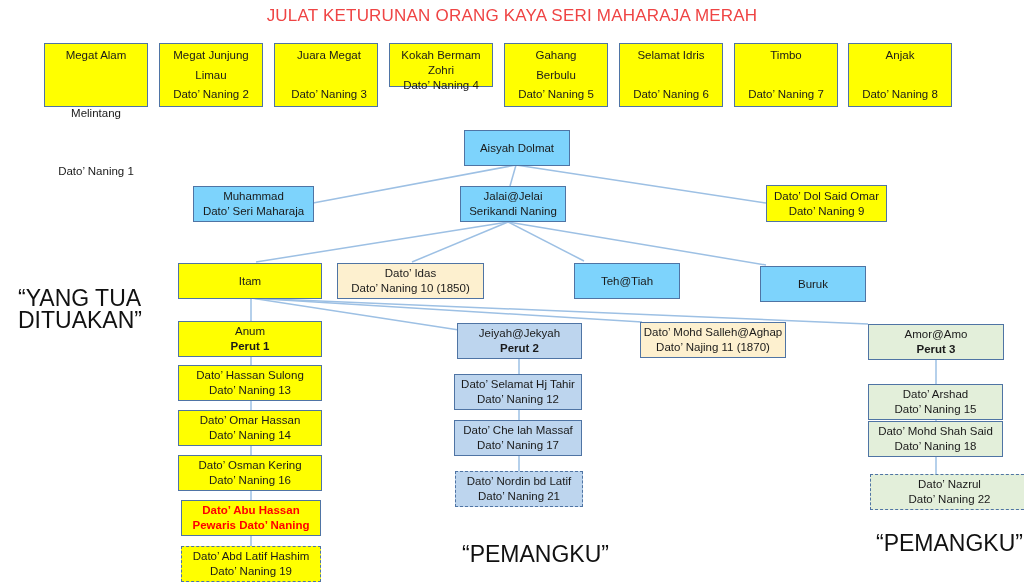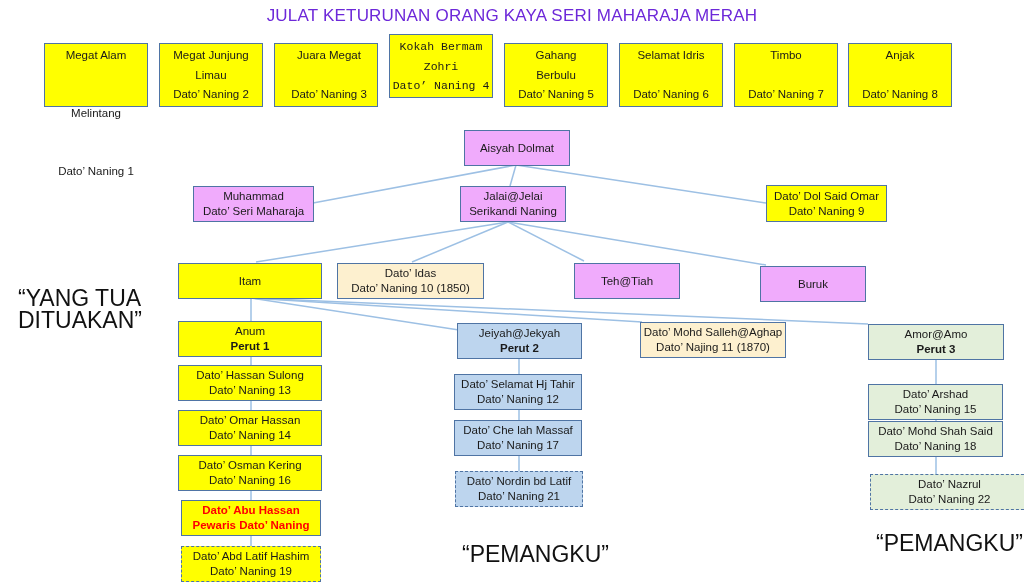--- a/index.html
+++ b/index.html
@@ -1,26 +1,26 @@
 <!DOCTYPE html>
 <html><head>
 <meta charset="utf-8">
 <style>
   html, body { margin: 0; padding: 0; background: #ffffff; }
   body { width: 1024px; height: 585px; position: relative; overflow: hidden;
          font-family: "Liberation Sans", "DejaVu Sans", sans-serif; color: #1a1a1a; }
   .title { position: absolute; left: 0; top: 6px; width: 1024px; text-align: center;
-           font-size: 17px; letter-spacing: 0.2px; color: #6d28d9; }
+           font-size: 17px; letter-spacing: 0.2px; color: #ef4444; }
   .box { position: absolute; box-sizing: border-box; display: flex; flex-direction: column;
          justify-content: center; align-items: center; text-align: center;
          font-size: 11.5px; line-height: 15px; border: 1.5px solid #4f74a4; }
   .box span { display: block; white-space: nowrap; }
   .top { justify-content: space-between; padding: 4px 2px 4px 2px; }
   .yellow { background: #ffff00; }
-  .white { background: #f0abfc; }
+  .white { background: #7dd3fc; }
   .cream { background: #fdf0cf; }
   .blue { background: #bdd5ee; }
   .green { background: #e3efda; }
   .dashed { border-style: dashed; }
   .bold { font-weight: bold; }
   .red { color: #ff0000; font-weight: bold; }
   .label { position: absolute; font-size: 23px; color: #111; line-height: 22px; }
   svg.lines { position: absolute; left: 0; top: 0; }
   svg.lines line { stroke: #9dc0e4; stroke-width: 1.5; }
 </style>
@@ -60,21 +60,21 @@
 <div class="box yellow top" style="left:159px;top:43px;width:104px;height:64px;">
   <span>Megat Junjung</span>
     <span>Limau</span>
     <span>Dato’ Naning 2</span>
 </div>
 <div class="box yellow top" style="left:274px;top:43px;width:104px;height:64px;padding-left:8px;">
   <span>Juara Megat</span>
     <span>&nbsp;</span>
     <span>Dato’ Naning 3</span>
 </div>
-<div class="box yellow top" style="left:389px;top:34px;width:104px;height:64px;font-family:Liberation Mono, monospace;">
+<div class="box yellow top" style="left:389px;top:43px;width:104px;height:44px;">
   <span>Kokah Bermam</span>
     <span>Zohri</span>
     <span>Dato’ Naning 4</span>
 </div>
 <div class="box yellow top" style="left:504px;top:43px;width:104px;height:64px;">
   <span>Gahang</span>
     <span>Berbulu</span>
     <span>Dato’ Naning 5</span>
 </div>
 <div class="box yellow top" style="left:619px;top:43px;width:104px;height:64px;">

